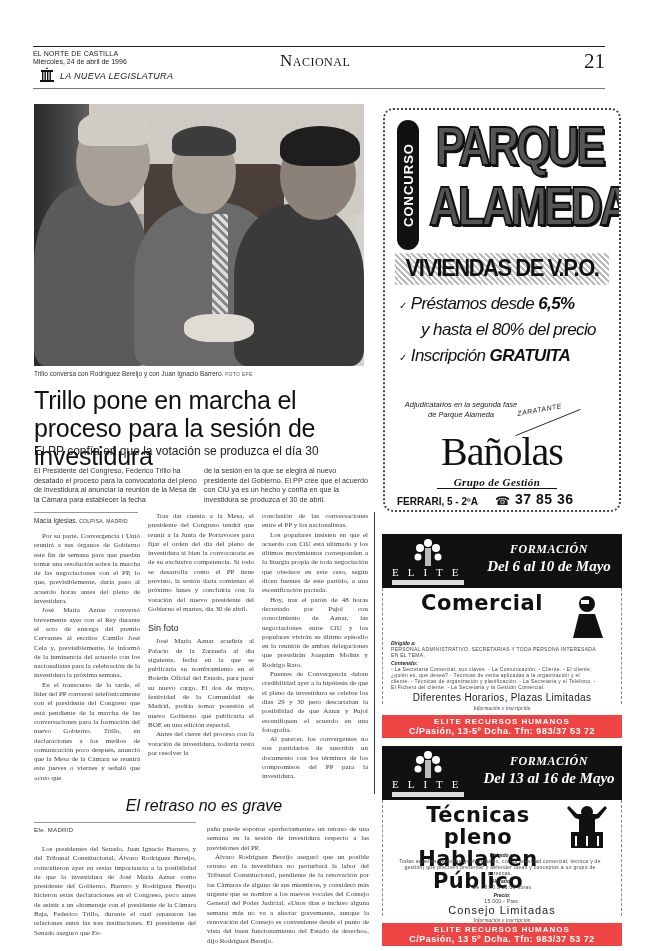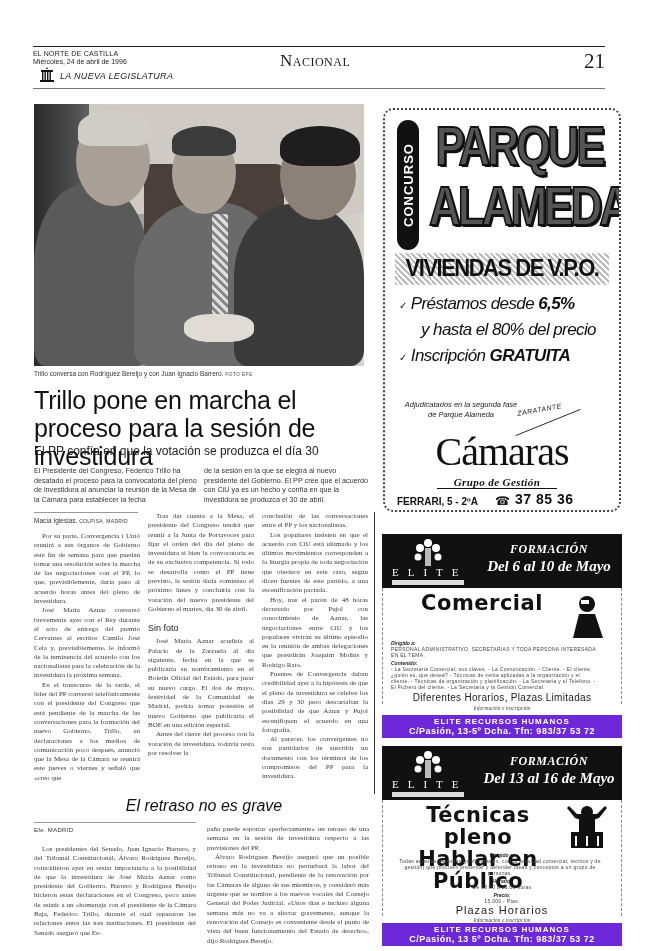--- a/index.html
+++ b/index.html
@@ -102,21 +102,21 @@
   .elite .logo .strip { position: absolute; left: 0; top: 44px; width: 72px; height: 5px; background: #ddd; }
   .elite .formacion { position: absolute; left: 98px; top: 8px; width: 138px; text-align: center; color: #fff; font: italic bold 12px "Liberation Serif", serif; letter-spacing: 0.5px; }
   .elite .dates { position: absolute; left: 98px; top: 24px; width: 138px; text-align: center; color: #fff; font: italic bold 15px "Liberation Serif", serif; }
   .elite .body { position: relative; border-left: 1px dashed #888; border-right: 1px dashed #888; }
   .elite .course { font: bold 21px/22px "DejaVu Sans", sans-serif; color: #111; letter-spacing: 0.5px; }
   .elite .figure { position: absolute; right: 12px; width: 44px; height: 44px; }
   .elite .tiny { font: 5px/6px "Liberation Sans", sans-serif; color: #444; letter-spacing: 0.3px; }
   .elite .tiny-label { font: italic bold 5px "Liberation Sans", sans-serif; color: #222; }
   .elite .horarios { text-align: center; font: 10px "Liberation Sans", sans-serif; color: #222; letter-spacing: 0.3px; }
   .elite .info { text-align: center; font: italic 5.5px "Liberation Serif", serif; color: #444; }
-  .elite .footer { background: #6d28d9; color: #fff; text-align: center; padding: 2px 0; }
+  .elite .footer { background: #ef4444; color: #fff; text-align: center; padding: 2px 0; }
   .elite .footer .f1 { font: bold 8px "Liberation Sans", sans-serif; letter-spacing: 1px; }
   .elite .footer .f2 { font: bold 9px "Liberation Sans", sans-serif; letter-spacing: 0.5px; }
 
   .elite.e1 { top: 534px; height: 204px; }
   .elite.e1 .body { height: 116px; }
   .elite.e1 .course { position: absolute; left: 14px; top: 4px; width: 170px; text-align: center; }
   .elite.e1 .figure { top: 6px; }
   .elite.e1 .dirigido-label { position: absolute; left: 8px; top: 52px; }
   .elite.e1 .dirigido { position: absolute; left: 8px; top: 58px; width: 206px; }
   .elite.e1 .contenido-label { position: absolute; left: 8px; top: 72px; }
@@ -229,21 +229,21 @@
     </div>
   <div class="title t1">PARQUE</div>
   <div class="title t2">ALAMEDA</div>
   <div class="vpo">VIVIENDAS DE V.P.O.</div>
   <div class="line a"><span class="bullet">✓</span><span>Préstamos desde </span><b>6,5%</b></div>
   <div class="line b">y hasta el 80% del precio</div>
   <div class="line c"><span class="bullet">✓</span><span>Inscripción </span><b>GRATUITA</b></div>
   <div class="adjud">Adjudicatarios en la segunda fase de Parque Alameda</div>
   <div class="zone">ZARATANTE</div>
   <div class="arrow"></div>
-  <div class="brand">Cámaras</div>
+  <div class="brand">Bañolas</div>
   <div class="brand-sub">Grupo de Gestión</div>
   <div class="addr">FERRARI, 5 - 2ºA</div>
   <div class="phone-icon">☎</div>
   <div class="phone">37 85 36</div>
 </div>
 
 <div class="elite e1">
   <div class="banner">
     <div class="logo">
       <svg class="tree" viewBox="0 0 28 30">
@@ -314,21 +314,21 @@
       <rect x="10" y="32" width="2" height="10" fill="#fff"></rect>
         <rect x="21" y="32" width="2" height="10" fill="#fff"></rect>
         <rect x="32" y="32" width="2" height="10" fill="#fff"></rect>
     </svg>
     <div class="tiny-label dirigido-label">Dirigido a:</div>
     <div class="tiny dirigido">Todas aquellas personas (profesionales, con la actividad comercial, técnica y de gestión) que precisen presentar y defender ideas y conceptos a un grupo de personas.</div>
     <div class="tiny-label horario-label">Horario:</div>
     <div class="tiny horario">De 18:00 a 21:00 horas</div>
     <div class="tiny-label precio-label">Precio:</div>
     <div class="tiny precio">15.000.- Ptas.</div>
-    <div class="plazas">Plazas Horarios</div>
+    <div class="plazas">Consejo Limitadas</div>
     <div class="info">Información e inscripción</div>
   </div>
   <div class="footer-wrap">
     <div class="footer">
       <div class="f1">ELITE RECURSOS HUMANOS</div>
       <div class="f2">C/Pasión, 13 5º Dcha. Tfn: 983/37 53 72</div>
     </div>
   </div>
 </div>
 

